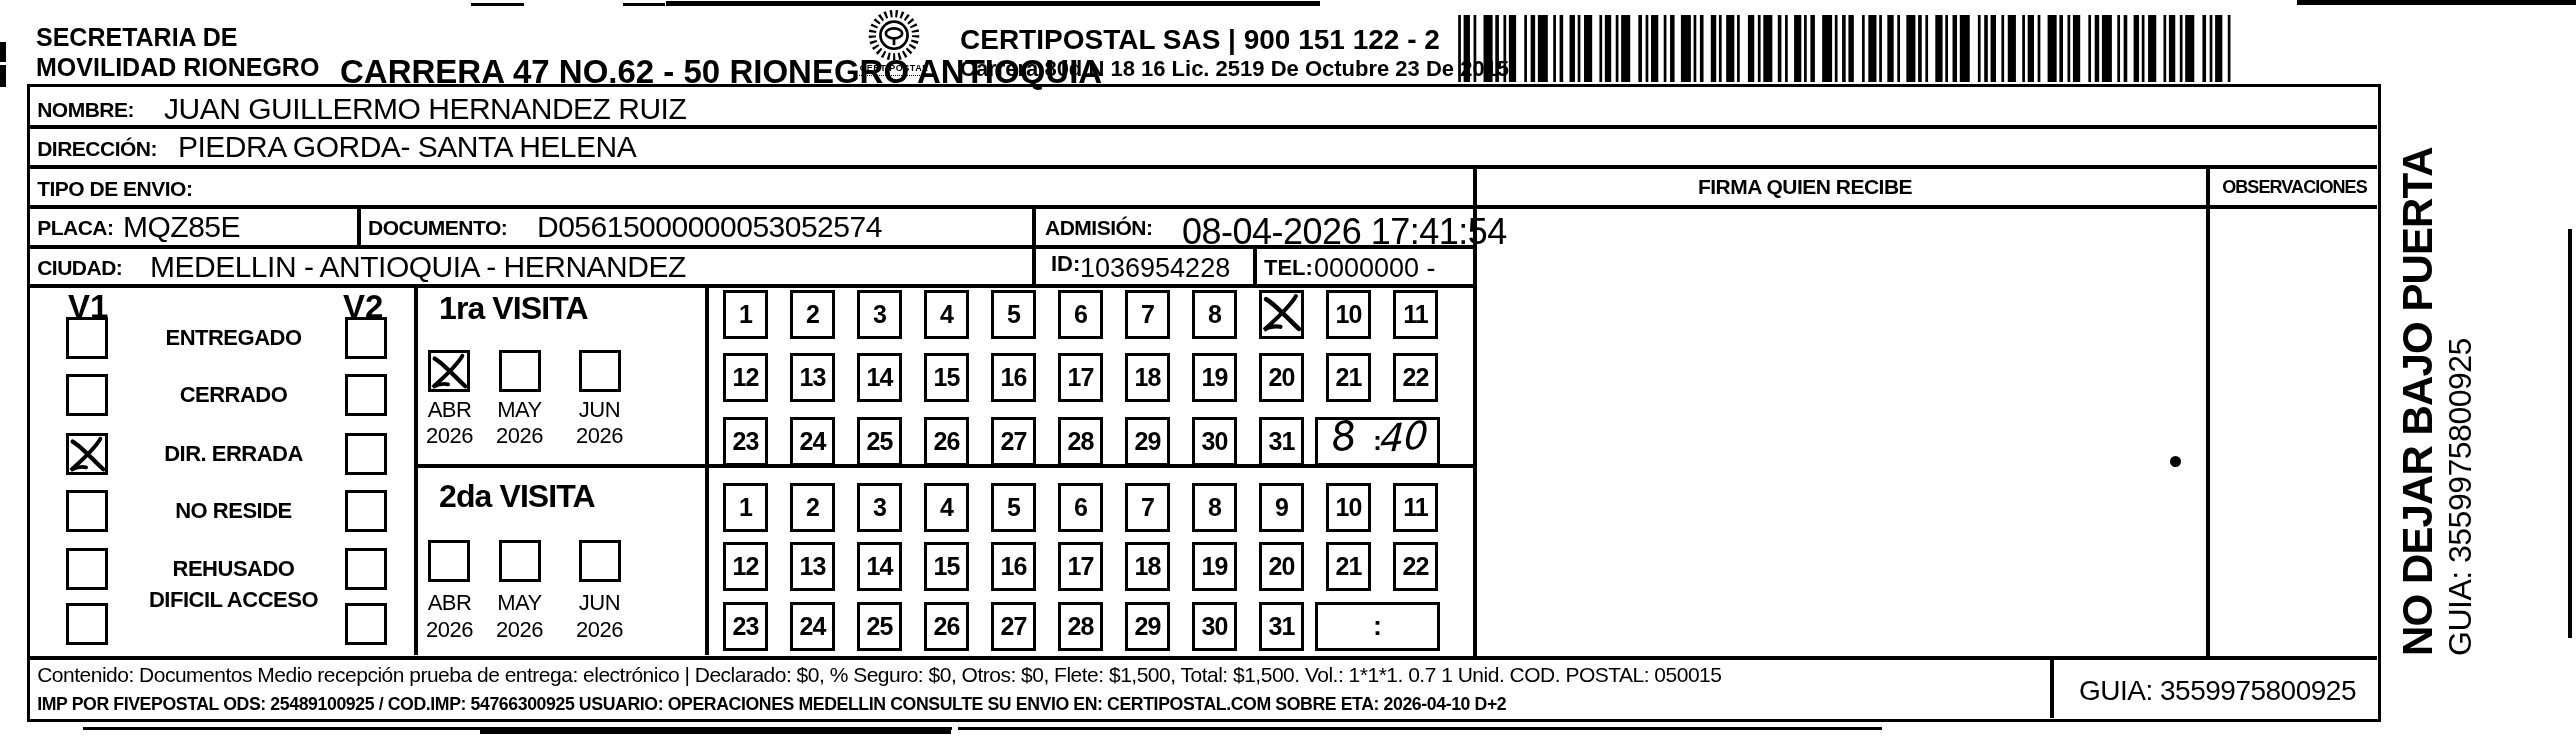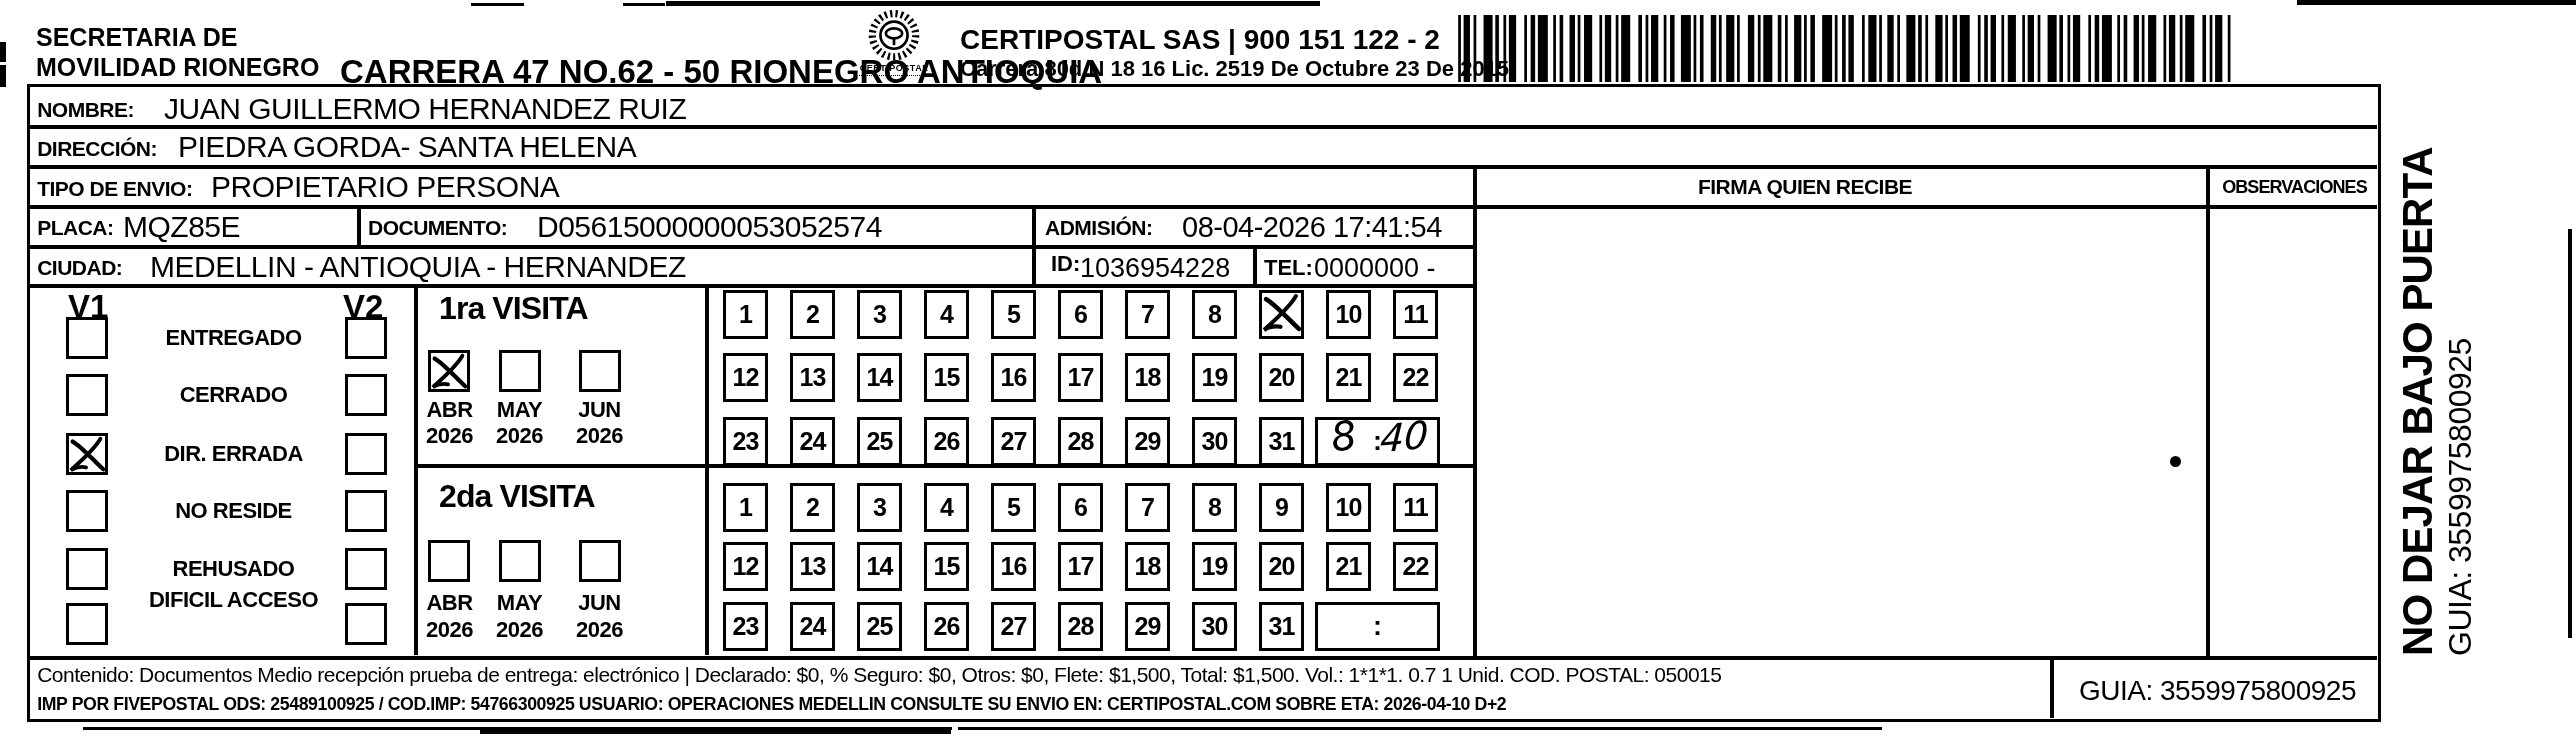--- a/index.html
+++ b/index.html
@@ -14,21 +14,21 @@
   .lbl{position:absolute;font-weight:700;font-size:21px;letter-spacing:-0.5px;white-space:nowrap;}
   .val{position:absolute;font-weight:400;font-size:30px;letter-spacing:-0.5px;white-space:nowrap;}
   .small-lbl{position:absolute;font-weight:700;font-size:22px;white-space:nowrap;}
   .small-val{position:absolute;font-weight:400;font-size:27px;white-space:nowrap;}
   .cb{position:absolute;width:42px;height:42px;border:3.6px solid #000;box-sizing:border-box;}
   .day{position:absolute;width:45px;height:49px;border:3.6px solid #000;box-sizing:border-box;
        display:flex;align-items:center;justify-content:center;
        font-weight:700;font-size:25px;letter-spacing:-0.9px;overflow:visible;}
   .timebox{position:absolute;width:125px;height:49px;border:3.6px solid #000;box-sizing:border-box;
        display:flex;align-items:center;justify-content:center;font-weight:700;font-size:27px;overflow:visible;}
-  .month-lbl{position:absolute;width:67px;text-align:center;font-weight:700;font-size:22px;letter-spacing:-0.5px;}
+  .month-lbl{position:absolute;width:67px;text-align:center;font-weight:400;font-size:22px;letter-spacing:-0.5px;}
   .opt-lbl{position:absolute;left:95px;width:217px;text-align:center;font-weight:700;font-size:22px;letter-spacing:-0.5px;}
   .vtitle{position:absolute;font-weight:700;font-size:32px;letter-spacing:-0.9px;white-space:nowrap;}
   .hand{color:#000;font-style:italic;font-family:"DejaVu Sans",sans-serif;}
   .hdr{position:absolute;font-weight:700;white-space:nowrap;}
   svg.xmark{position:absolute;left:-2.7px;top:-2.7px;pointer-events:none;}
 </style>
 </head>
 <body>
 
 <div id="canvas">
@@ -166,28 +166,27 @@
     <div class="vline" style="left:675px;top:197px;height:371px;"></div>
     <div class="vline" style="left:2020px;top:569px;height:62px;"></div>
 
     <div class="lbl" style="left:7.2px;top:11px;">NOMBRE:</div>
     <div class="val" style="left:134px;top:4.5px;">JUAN GUILLERMO HERNANDEZ RUIZ</div>
 
     <div class="lbl" style="left:7.2px;top:50px;">DIRECCIÓN:</div>
     <div class="val" style="left:148px;top:43px;">PIEDRA GORDA- SANTA HELENA</div>
 
     <div class="lbl" style="left:7.2px;top:90px;">TIPO DE ENVIO:</div>
-    <div class="val" style="left:181px;top:83px;">PROPIETARIO PERSONA</div>
 
     <div class="lbl" style="left:7.2px;top:129px;">PLACA:</div>
     <div class="val" style="left:93px;top:123px;">MQZ85E</div>
     <div class="lbl" style="left:338px;top:129px;">DOCUMENTO:</div>
     <div class="val" style="left:507px;top:123px;">D05615000000053052574</div>
     <div class="lbl" style="left:1015px;top:129px;">ADMISIÓN:</div>
-    <div class="val" style="left:1152px;top:124px;font-size:29px;">08-04-2026 17:41:54</div>
+    <div class="val" style="left:1152px;top:124px;font-size:36px;">08-04-2026 17:41:54</div>
 
     <div class="lbl" style="left:7.2px;top:169px;">CIUDAD:</div>
     <div class="val" style="left:120px;top:163px;">MEDELLIN - ANTIOQUIA - HERNANDEZ</div>
     <div class="small-lbl" style="left:1012px;top:164px;margin-left:9px;">ID:</div>
     <div class="small-val" style="left:1050px;top:166px;">1036954228</div>
     <div class="small-lbl" style="left:1234px;top:168px;">TEL:</div>
     <div class="small-val" style="left:1284px;top:166px;">0000000 -</div>
 
     <div class="abs" style="left:1447px;top:88px;width:656px;text-align:center;font-weight:700;font-size:21px;letter-spacing:-0.5px;">FIRMA QUIEN RECIBE</div>
     <div class="abs" style="left:2179px;top:90px;width:171px;text-align:center;font-weight:700;font-size:18px;letter-spacing:-0.9px;">OBSERVACIONES</div>

